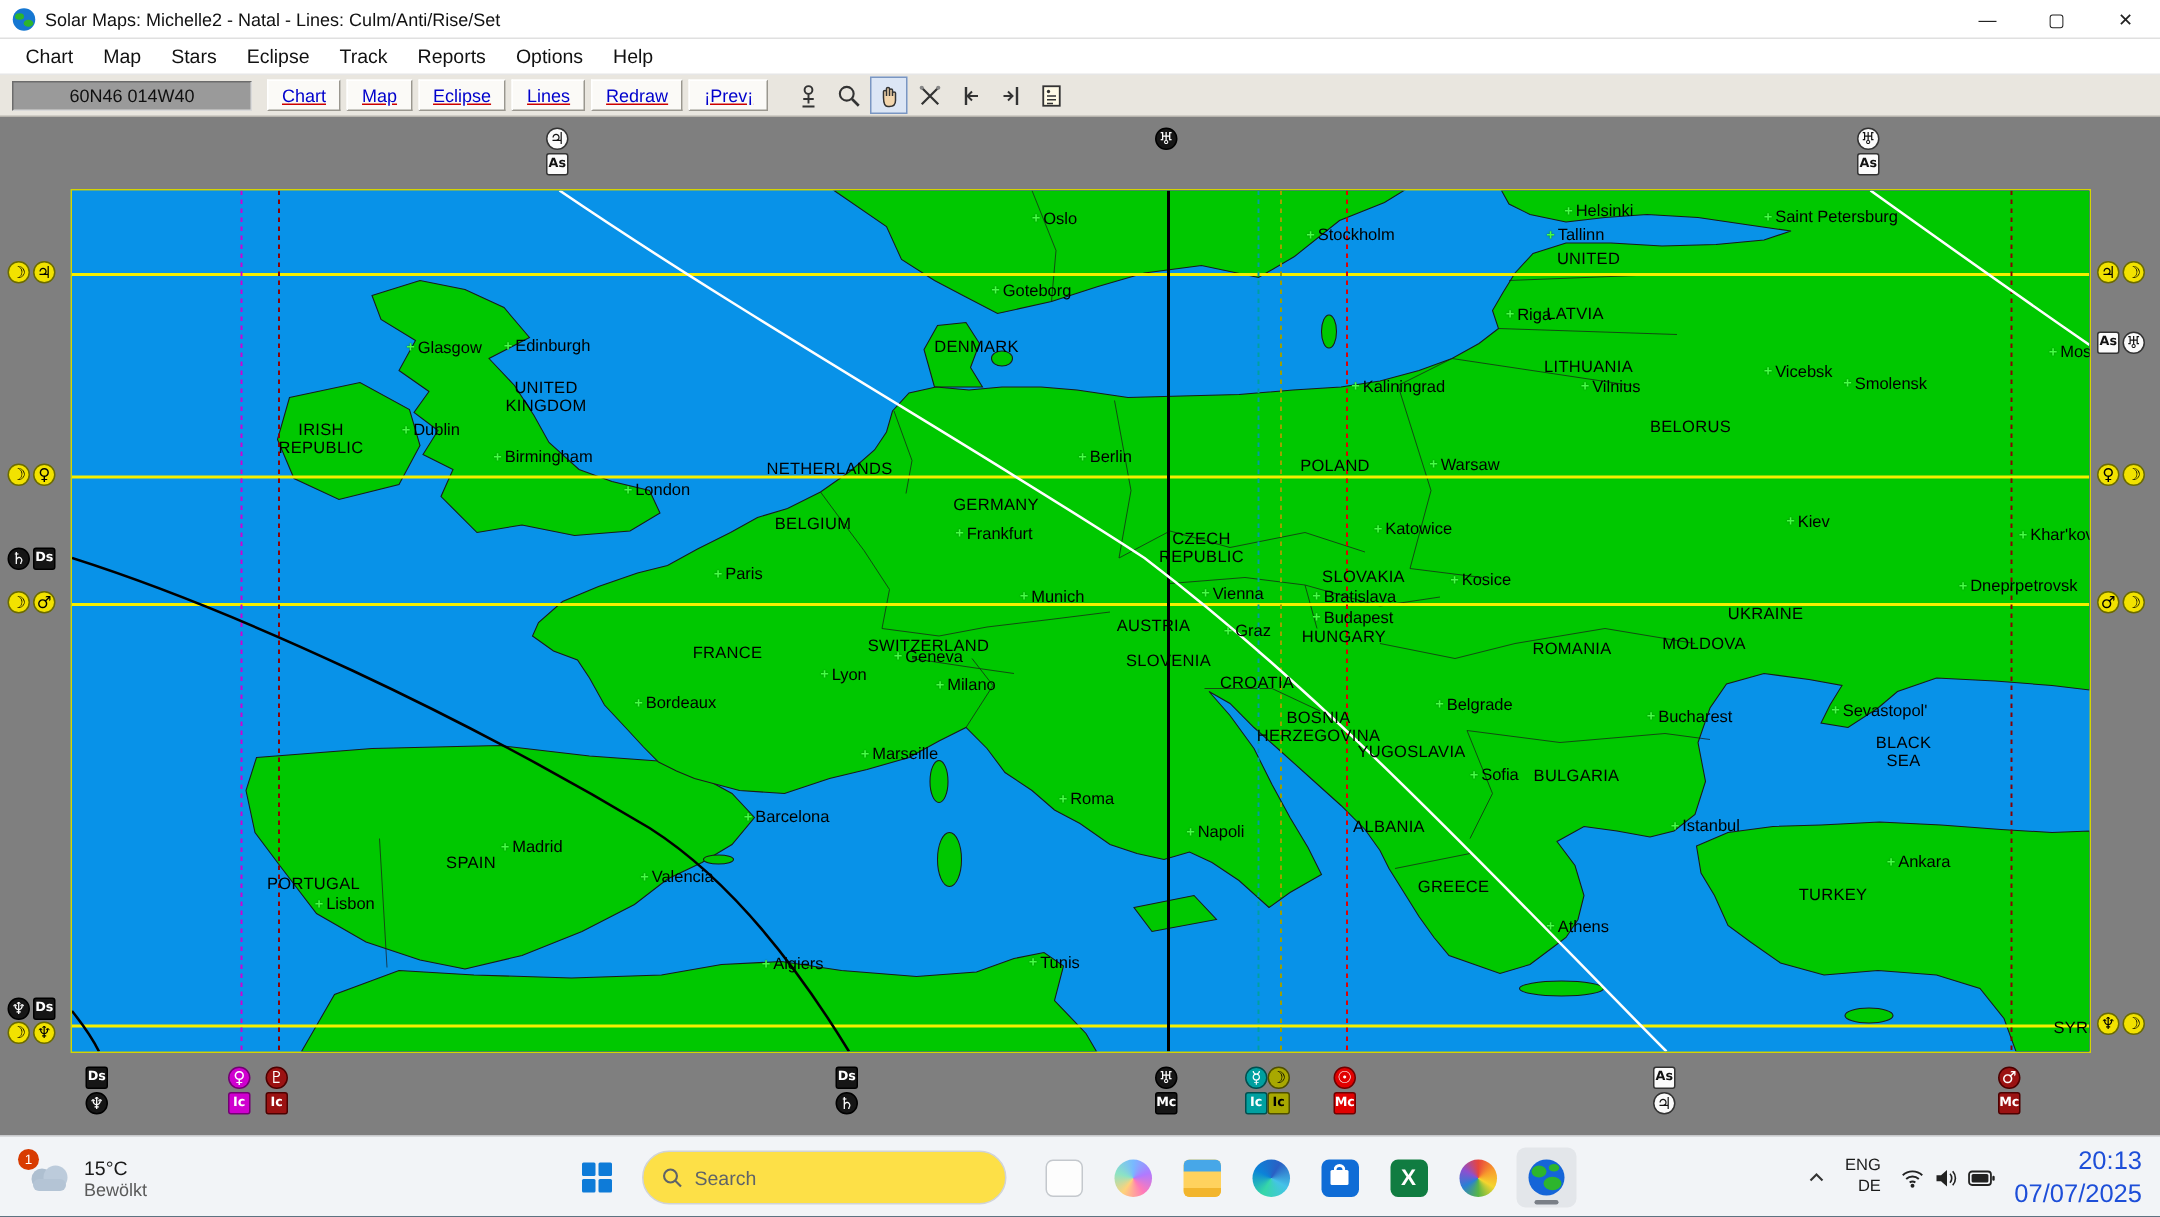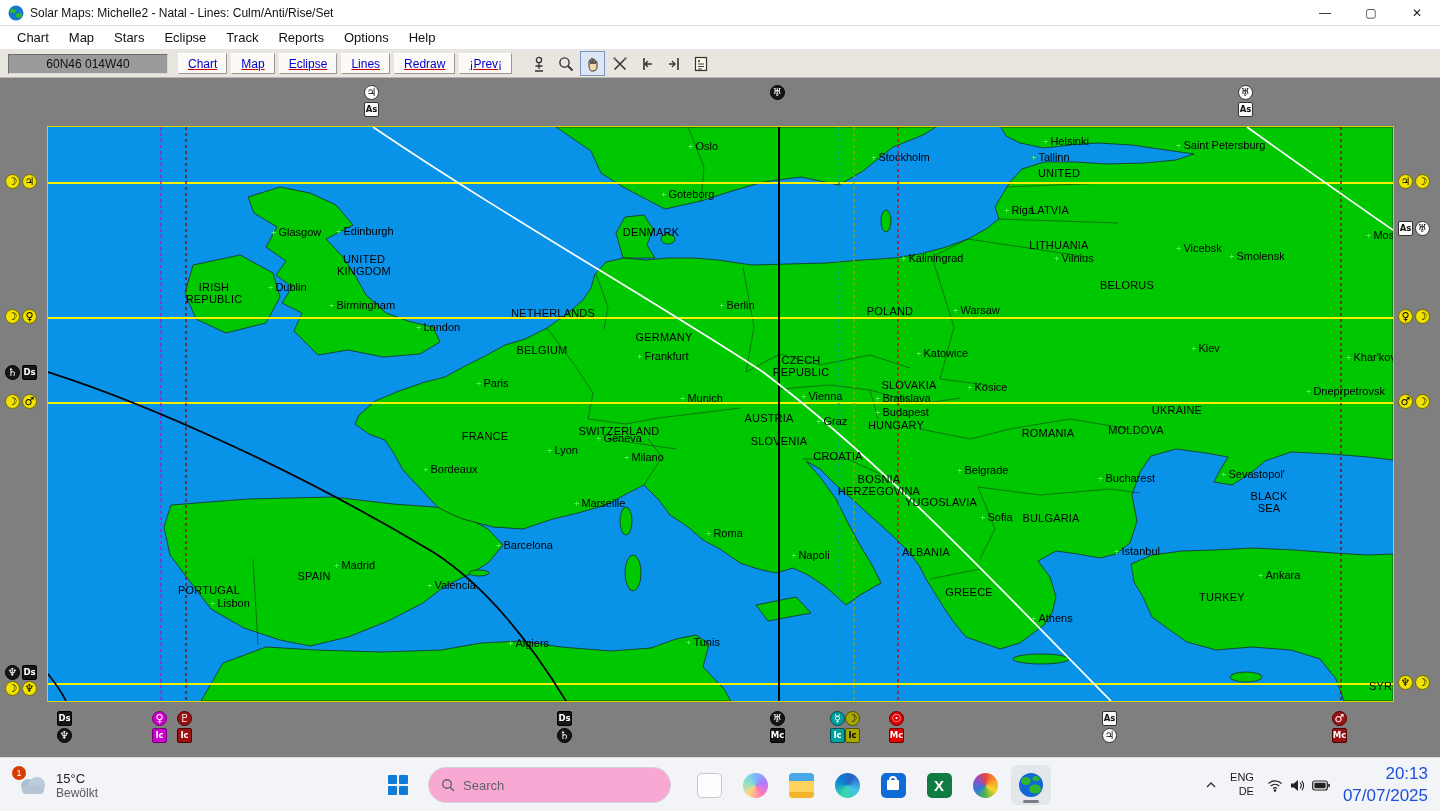--- a/index.html
+++ b/index.html
@@ -69,21 +69,21 @@
   .weather .wicon{position:relative;width:32px;height:26px;margin-right:8px;}
   .weather .badge{position:absolute;left:-4px;top:-6px;width:14px;height:14px;border-radius:50%;
                   background:#d83b01;color:#fff;font-size:9px;display:flex;align-items:center;
                   justify-content:center;}
   .weather .temp{font-size:13px;color:#1a1a1a;}
   .weather .cond{font-size:12px;color:#5a5a5a;}
   .tb-center{position:absolute;left:378px;top:0;height:54px;display:flex;align-items:center;gap:10px;}
   .start-btn{width:40px;height:40px;border-radius:6px;display:flex;align-items:center;justify-content:center;}
   .winlogo{display:grid;grid-template-columns:9px 9px;grid-template-rows:9px 9px;gap:2px;}
   .winlogo span{background:#0e7bd8;border-radius:1px;}
-  .searchpill{width:243px;height:36px;border-radius:18px;background:#f9a8d4;border:1px solid #d0d3d8;
+  .searchpill{width:243px;height:36px;border-radius:18px;background:#fde047;border:1px solid #d0d3d8;
               display:flex;align-items:center;padding-left:12px;box-sizing:border-box;gap:8px;}
   .searchpill .stext{font-size:13px;color:#5f6368;}
   .tb-apps{display:flex;align-items:center;gap:6px;margin-left:8px;}
   .tb-app{position:relative;width:40px;height:40px;border-radius:6px;display:flex;align-items:center;
           justify-content:center;}
   .tb-app.active{background:#e3e6ea;}
   .tb-app.active::after{content:"";position:absolute;bottom:2px;left:50%;transform:translateX(-50%);
           width:16px;height:3px;border-radius:2px;background:#7a7f87;}
   .ico{width:25px;height:25px;border-radius:5px;}
   .ico-window{background:#fdfdfd;border:1px solid #c4c8cd;box-sizing:border-box;}

